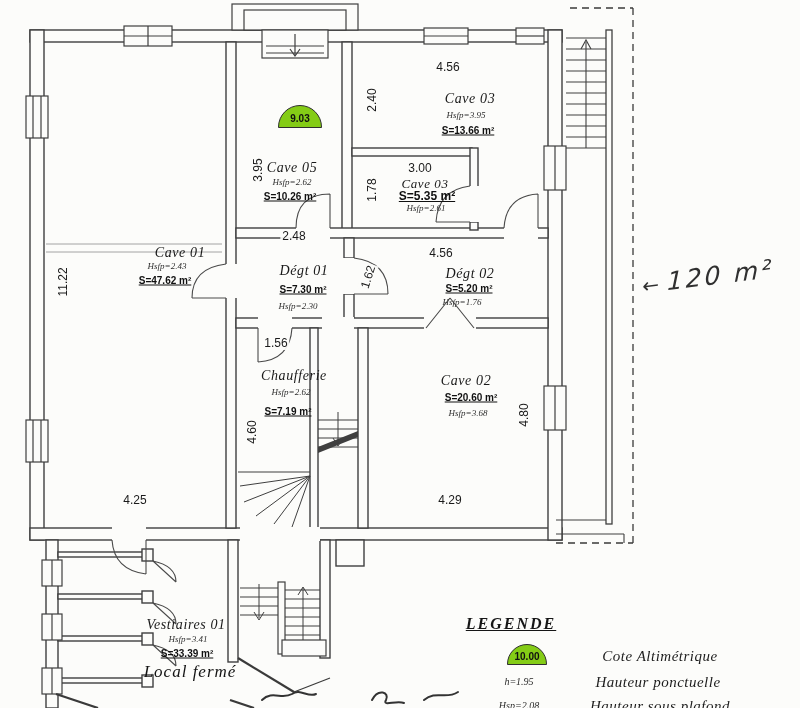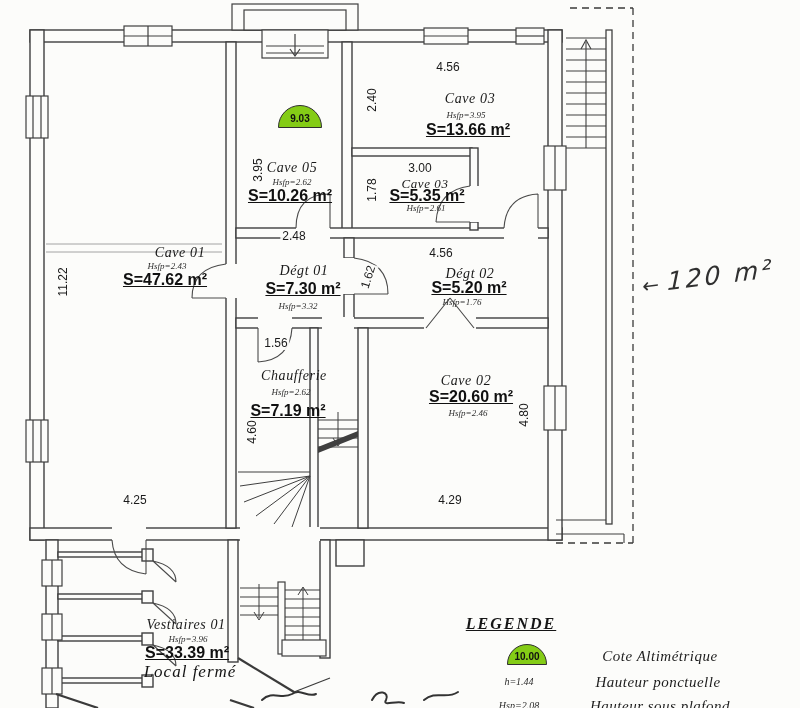--- a/index.html
+++ b/index.html
@@ -5,22 +5,22 @@
   html,body{margin:0;padding:0;background:#e8e8e8;}
   .canvas{
     position:relative;width:800px;height:708px;overflow:hidden;
     background:#fcfcfa;font-family:"Liberation Sans",sans-serif;
   }
   .canvas svg{position:absolute;left:0;top:0;}
   .lbl{position:absolute;transform:translate(-50%,-50%);white-space:nowrap;color:#1c1c1c;text-align:center;}
   .room-name{font-family:"Liberation Serif",serif;font-style:italic;font-size:14px;letter-spacing:.6px;color:#191919;}
   .room-name.small{font-size:13px;}
   .hsfp{font-family:"Liberation Serif",serif;font-style:italic;font-size:9px;color:#2e2e2e;}
-  .surface{font-size:16px;font-weight:bold;color:#101010;text-decoration:underline;}
-  .surface.small{font-size:16px;}
+  .surface{font-size:10px;font-weight:bold;color:#101010;text-decoration:underline;}
+  .surface.small{font-size:12px;}
   .dim{font-size:12px;color:#1a1a1a;background:rgba(252,252,250,.92);padding:0 2px;}
   .vdim{transform:translate(-50%,-50%) rotate(-90deg);}
   .ddim{transform:translate(-50%,-50%) rotate(-72deg);}
   .arch{
     position:absolute;transform:translate(-50%,-100%);
     border:1.5px solid #2f2f2f;border-radius:60px 60px 0 0;
     background:#84cc16;text-align:center;
     font-size:10px;font-weight:bold;color:#101010;
   }
   .arch.plan{width:42px;height:21px;line-height:25px;}
@@ -198,36 +198,36 @@
   <div class="lbl room-name" style="left:470px;top:99px">Cave 03</div>
   <div class="lbl hsfp" style="left:466px;top:115px">Hsfp=3.95</div>
   <div class="lbl surface" style="left:468px;top:130px">S=13.66 m²</div>
 
   <div class="lbl room-name small" style="left:425px;top:184px">Cave 03</div>
   <div class="lbl surface small" style="left:427px;top:196px">S=5.35 m²</div>
   <div class="lbl hsfp" style="left:426px;top:208px">Hsfp=2.61</div>
 
   <div class="lbl room-name" style="left:304px;top:271px">Dégt 01</div>
   <div class="lbl surface" style="left:303px;top:289px">S=7.30 m²</div>
-  <div class="lbl hsfp" style="left:298px;top:306px">Hsfp=3.32</div>
+  <div class="lbl hsfp" style="left:298px;top:306px">Hsfp=2.30</div>
 
   <div class="lbl room-name" style="left:470px;top:274px">Dégt 02</div>
   <div class="lbl surface" style="left:469px;top:288px">S=5.20 m²</div>
   <div class="lbl hsfp" style="left:462px;top:302px">Hsfp=1.76</div>
 
   <div class="lbl room-name" style="left:294px;top:376px">Chaufferie</div>
   <div class="lbl hsfp" style="left:291px;top:392px">Hsfp=2.62</div>
   <div class="lbl surface" style="left:288px;top:411px">S=7.19 m²</div>
 
   <div class="lbl room-name" style="left:466px;top:381px">Cave 02</div>
   <div class="lbl surface" style="left:471px;top:397px">S=20.60 m²</div>
-  <div class="lbl hsfp" style="left:468px;top:413px">Hsfp=2.46</div>
+  <div class="lbl hsfp" style="left:468px;top:413px">Hsfp=3.68</div>
 
   <div class="lbl room-name" style="left:186px;top:625px">Vestiaires 01</div>
-  <div class="lbl hsfp" style="left:188px;top:639px">Hsfp=3.96</div>
+  <div class="lbl hsfp" style="left:188px;top:639px">Hsfp=3.41</div>
   <div class="lbl surface" style="left:187px;top:653px">S=33.39 m²</div>
   <div class="lbl local-ferme" style="left:190px;top:672px">Local fermé</div>
 
   <div class="arch plan" style="left:300px;top:128px">9.03</div>
 
   <div class="lbl dim" style="left:448px;top:67px">4.56</div>
   <div class="lbl dim vdim" style="left:372px;top:100px">2.40</div>
   <div class="lbl dim" style="left:420px;top:168px">3.00</div>
   <div class="lbl dim vdim" style="left:372px;top:190px">1.78</div>
   <div class="lbl dim vdim" style="left:258px;top:170px">3.95</div>
@@ -239,21 +239,21 @@
   <div class="lbl dim vdim" style="left:252px;top:432px">4.60</div>
   <div class="lbl dim vdim" style="left:524px;top:415px">4.80</div>
   <div class="lbl dim" style="left:135px;top:500px">4.25</div>
   <div class="lbl dim" style="left:450px;top:500px">4.29</div>
 
   <div class="lbl legend-title" style="left:511px;top:624px">LEGENDE</div>
 
   <div class="arch legend" style="left:527px;top:665px">10.00</div>
   <div class="lbl legend-label" style="left:660px;top:656px">Cote Altimétrique</div>
 
-  <div class="lbl legend-sym" style="left:519px;top:681px">h=1.44</div>
+  <div class="lbl legend-sym" style="left:519px;top:681px">h=1.95</div>
   <div class="lbl legend-label" style="left:658px;top:682px">Hauteur ponctuelle</div>
 
   <div class="lbl legend-sym" style="left:519px;top:705px">Hsp=2.08</div>
   <div class="lbl legend-label" style="left:660px;top:706px">Hauteur sous plafond</div>
 
   <div class="handwritten">
     <span class="arr">←</span><span>120 m²</span>
   </div>
 
 </div>

